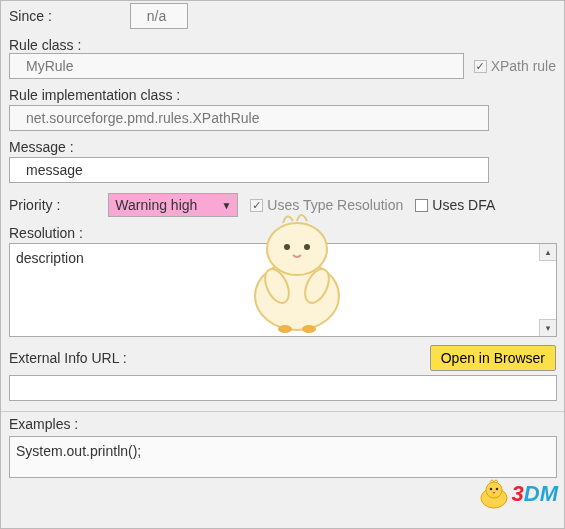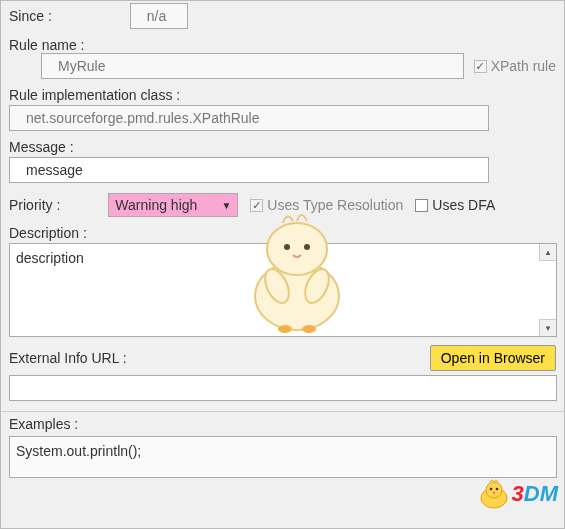--- a/index.html
+++ b/index.html
@@ -22,21 +22,21 @@
     background: #fff;
     color: #333;
     outline: none;
   }
   input[type=text].disabled, textarea.disabled {
     background: #f8f8f8; color: #777;
   }
   .since-box { width: 58px; color:#888; text-align:left; margin-left:70px; }
   .full { width: 480px; margin: 2px 8px; display:block; }
   .rule-name-wrap { display:flex; align-items:center; padding:0 8px 2px; }
-  .rule-name { flex: 1; margin-left: 32px; }
+  .rule-name { flex: 1; }
   .chk { display:flex; align-items:center; margin-left:10px; font-size:14px; color:#333; }
   .chkbox {
     width:13px; height:13px; border:1px solid #888; background:#fff; margin-right:4px;
     display:flex; align-items:center; justify-content:center; font-size:10px; color:#666;
   }
   .chkbox.checked::after { content:"✓"; color:#555; font-size:11px; line-height:1; }
   .chk.disabled { color:#888; }
   .chk.disabled .chkbox { border-color:#bbb; background:#f4f4f4; }
   .priority-select {
     display:flex; align-items:center; background:#f9a8d4; border:1px solid #aaa;
@@ -81,21 +81,21 @@
 </style>
 </head>
 <body>
 
 <div class="row" style="padding-top:2px;">
   <span class="label">Since :</span>
   <input type="text" class="since-box disabled" readonly="" value="n/a" style="">
 </div>
 
 <div class="row" style="padding-bottom:0;">
-  <span class="label">Rule name :</span>
+  <span class="label">Rule class :</span>
 </div>
 <div class="rule-name-wrap">
   <input type="text" class="rule-name disabled" readonly="" value="MyRule" style="">
   <label class="chk disabled">
     <span class="chkbox checked"></span>
     <span>XPath rule</span>
   </label>
 </div>
 
 <div class="row" style="padding-bottom:0; padding-top:6px;align-items:flex-end;">
@@ -118,21 +118,21 @@
     <span class="chkbox checked"></span>
     <span>Uses Type Resolution</span>
   </label>
   <label class="chk" style="margin-left:12px;">
     <span class="chkbox"></span>
     <span>Uses DFA</span>
   </label>
 </div>
 
 <div class="row" style="padding-bottom:2px; padding-top:4px;">
-  <span class="label">Description :</span>
+  <span class="label">Resolution :</span>
 </div>
 <div class="desc-box">
   <span>description</span>
   <div class="scroll-up">▴</div>
   <div class="scroll-down">▾</div>
 </div>
 
 <div class="ext-row">
   <span class="label">External Info URL :</span>
   <button class="open-btn">Open in Browser</button>

